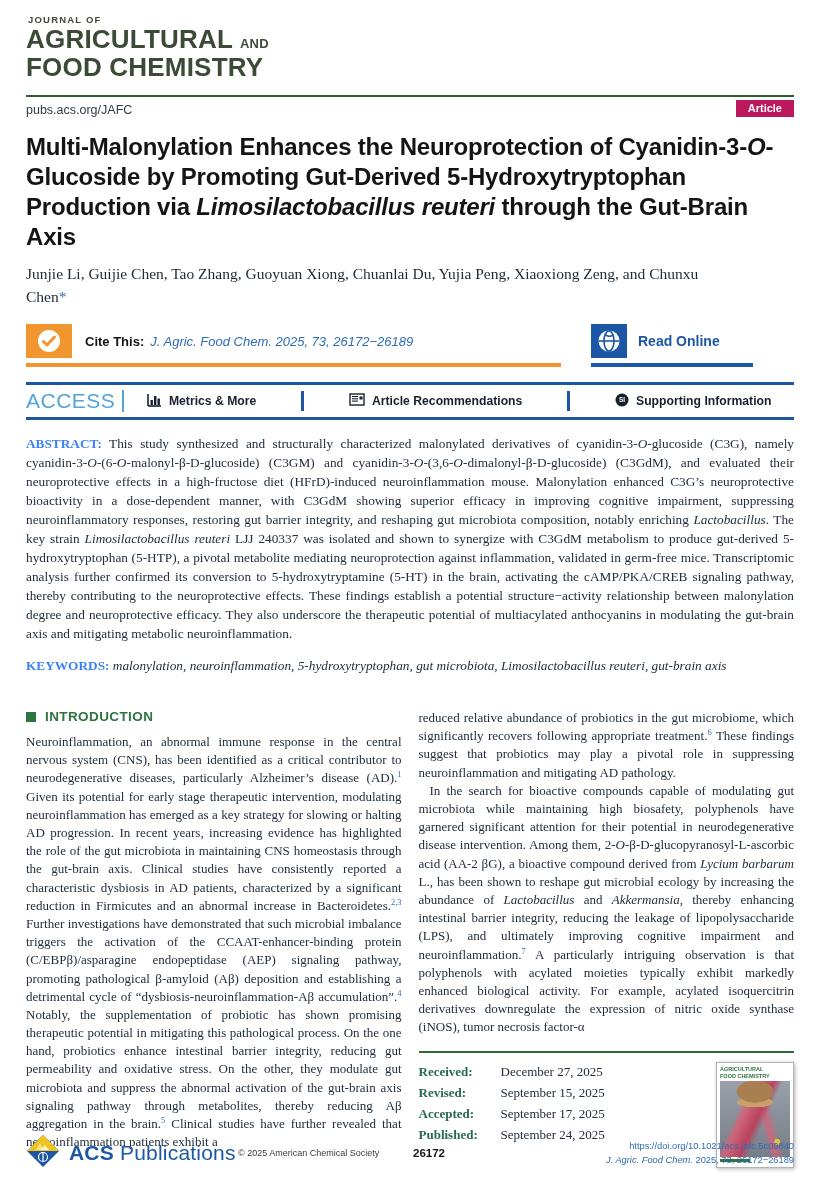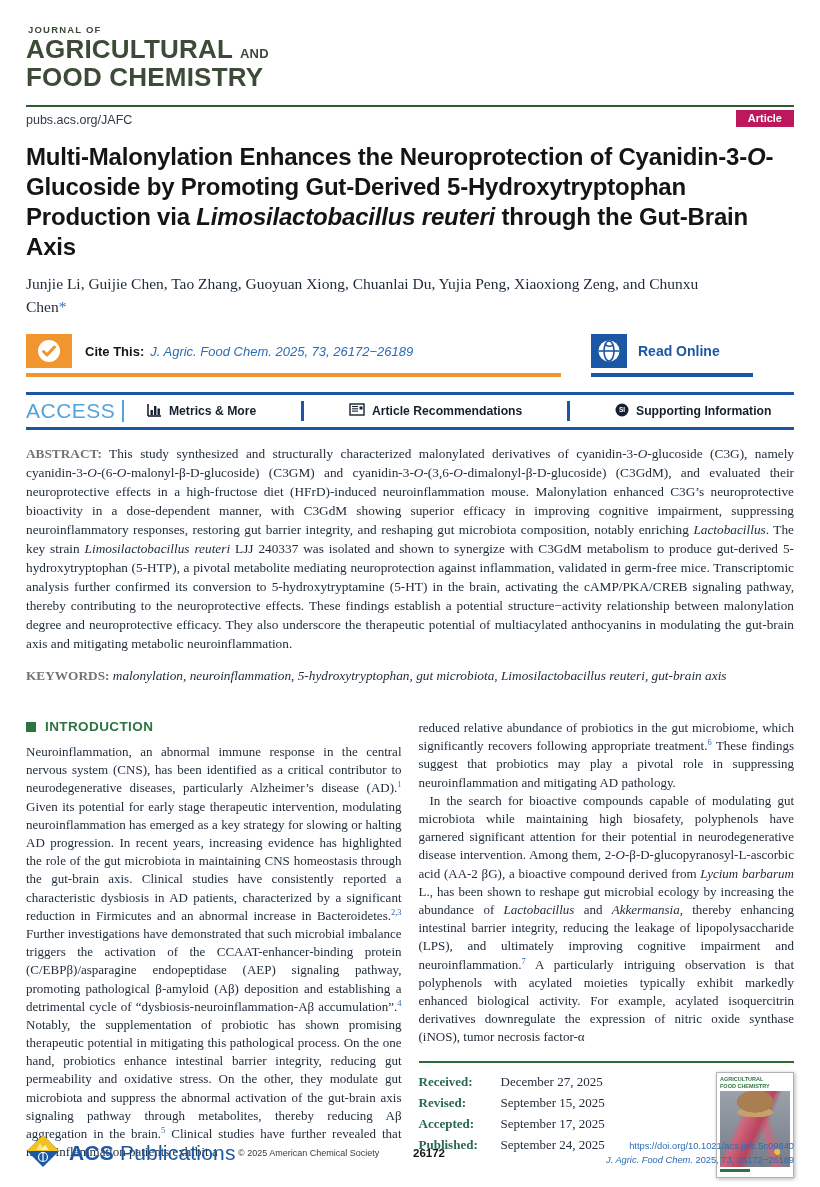--- a/index.html
+++ b/index.html
@@ -1,19 +1,19 @@
 <!DOCTYPE html>
 <html><head>
 <meta charset="utf-8">
 <style>
   * { margin:0; padding:0; box-sizing:border-box; }
   html,body { background:#ffffff; }
   body { width:820px; height:1187px; position:relative; overflow:hidden;
          font-family:"Liberation Sans", sans-serif; color:#222e3d; }
-  .page { position:absolute; inset:0; padding:24px 26px 0 26px; }
+  .page { position:absolute; inset:0; padding:14px 26px 0 26px; }
 
   
   .kicker { font-size:9.5px; font-weight:bold; letter-spacing:1.2px; color:#3c4a38; margin-left:2px; }
   .logo-line { font-size:26px; font-weight:bold; letter-spacing:.2px; color:#3c4a38; line-height:1.08; }
   .logo-and { font-size:13px; font-weight:bold; }
   .green-rule { height:2px; background:#2e5d2f; margin-top:14px; }
   .pubs-bar { display:flex; justify-content:space-between; align-items:flex-start; margin-top:3px; }
   .pubs-url { font-size:12.5px; color:#2f3a46; text-decoration:none; padding-top:3px; }
   .article-badge { background:#be185d; color:#fff; font-size:11px; font-weight:bold; padding:2px 12px 3px; }
 
@@ -40,21 +40,21 @@
   .access-pipe-light { width:2px; height:22px; background:#55a4d9; margin-left:7px; }
   .access-items { flex:1; display:flex; align-items:center; justify-content:space-around; }
   .access-item { display:flex; align-items:center; gap:7px; font-size:12.2px; font-weight:bold; color:#15202f; cursor:pointer; }
   .access-pipe { width:2.5px; height:20px; background:#1c57a5; }
 
   
   .abstract, .keywords, .body-text { font-family:"Liberation Serif", serif; text-align:justify;
       font-size:13.3px; line-height:1.43; color:#222e3d; }
   .abstract { margin-top:14px; }
   .keywords { margin-top:13px; text-align:left; }
-  .sec-label { color:#737373; font-weight:bold; }
+  .sec-label { color:#3b82f6; font-weight:bold; }
   .kw { font-style:italic; }
   .it { font-style:italic; }
   sup { font-size:.65em; line-height:0; }
   .ref { color:#2d6cb5; }
 
   
   .cols { display:flex; gap:17px; margin-top:34px; }
   .col { flex:1; min-width:0; }
   .intro-head { display:flex; align-items:center; gap:9px; font-size:13.5px; font-weight:bold;
                 color:#2e7440; letter-spacing:.4px; margin-bottom:9px; }

